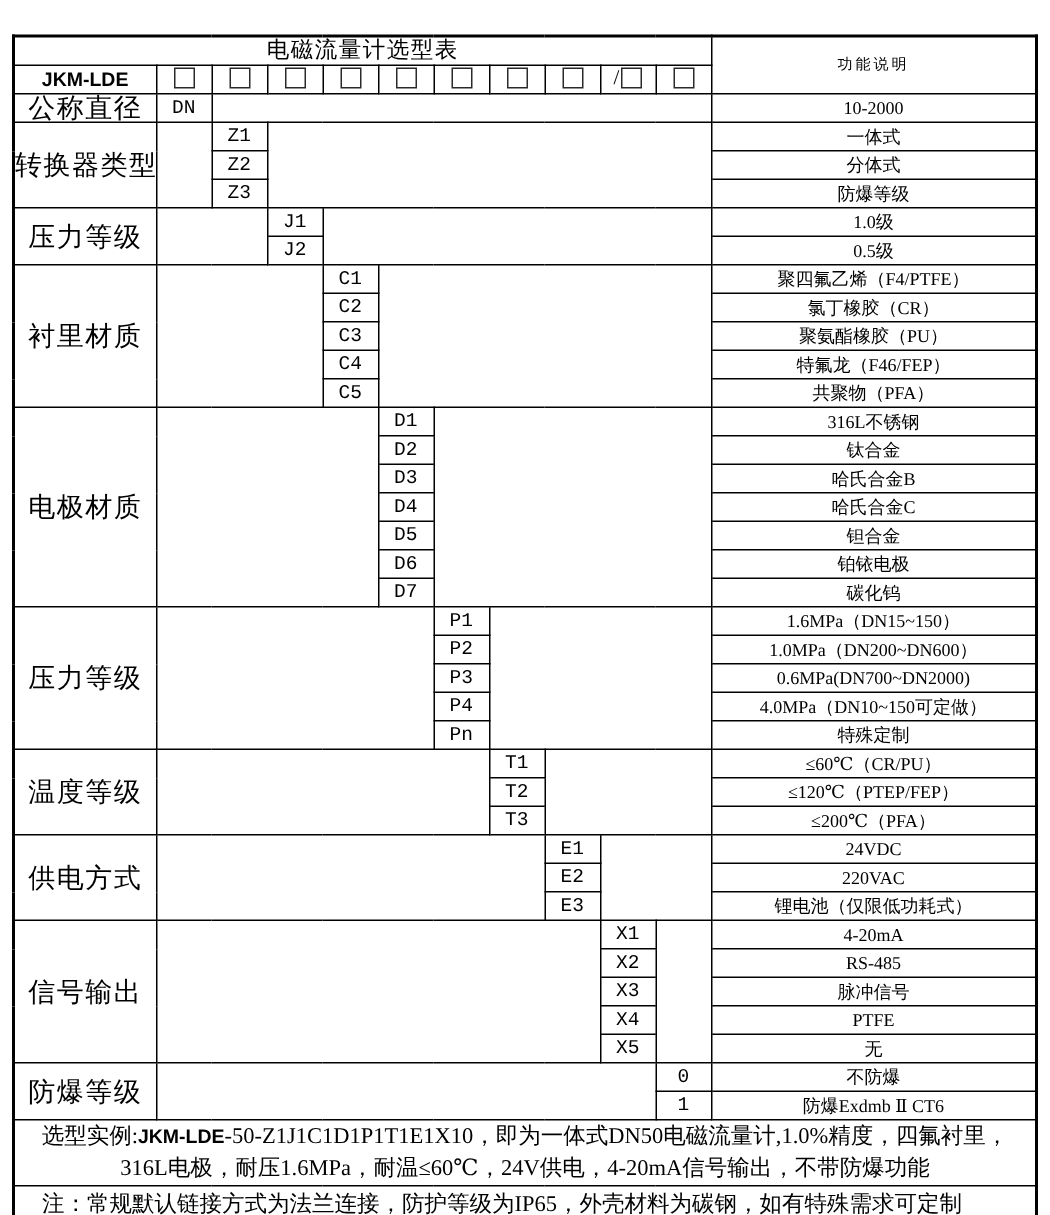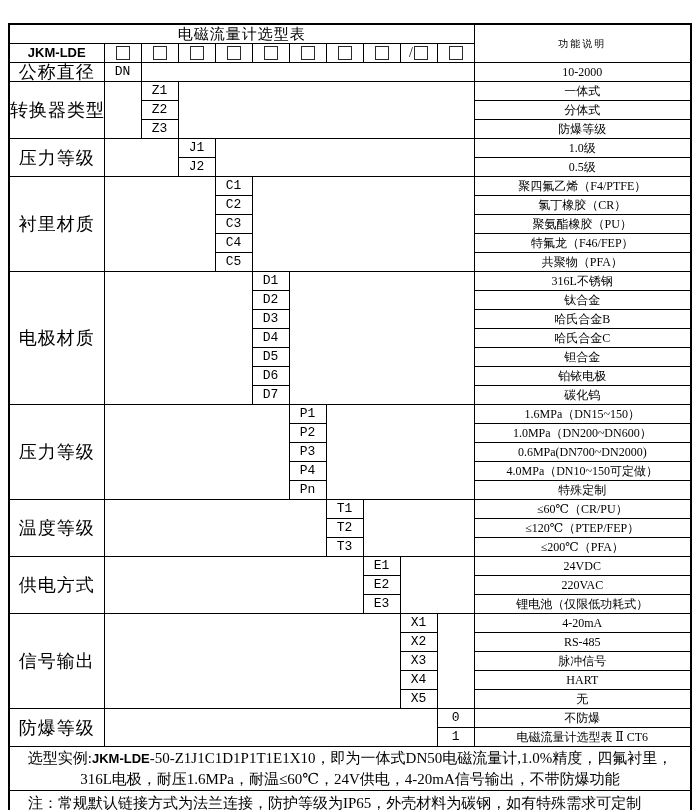--- a/index.html
+++ b/index.html
@@ -209,35 +209,35 @@
         <tr>
           <td class="code">X2</td>
           <td class="func">RS-485</td>
         </tr>
         <tr>
           <td class="code">X3</td>
           <td class="func">脉冲信号</td>
         </tr>
         <tr>
           <td class="code">X4</td>
-          <td class="func">HART</td>
+          <td class="func">PTFE</td>
         </tr>
         <tr>
           <td class="code">X5</td>
           <td class="func">无</td>
         </tr>
         <tr>
           <td class="lbl" rowspan="2">防爆等级</td>
           <td class="emp" rowspan="2" colspan="9"></td>
           <td class="code">0</td>
           <td class="func">不防爆</td>
         </tr>
         <tr>
           <td class="code">1</td>
-          <td class="func">电磁流量计选型表 Ⅱ CT6</td>
+          <td class="func">防爆Exdmb Ⅱ CT6</td>
         </tr>
       </tbody>
     <tbody id="foot-body">
       <tr>
         <td colspan="12" class="example-cell">
           <div><span>选型实例:</span><span class="bold-model">JKM-LDE</span><span>-50-Z1J1C1D1P1T1E1X10，即为一体式DN50电磁流量计,1.0%精度，四氟衬里，</span></div>
           <div>316L电极，耐压1.6MPa，耐温≤60℃，24V供电，4-20mA信号输出，不带防爆功能</div>
         </td>
       </tr>
       <tr>

